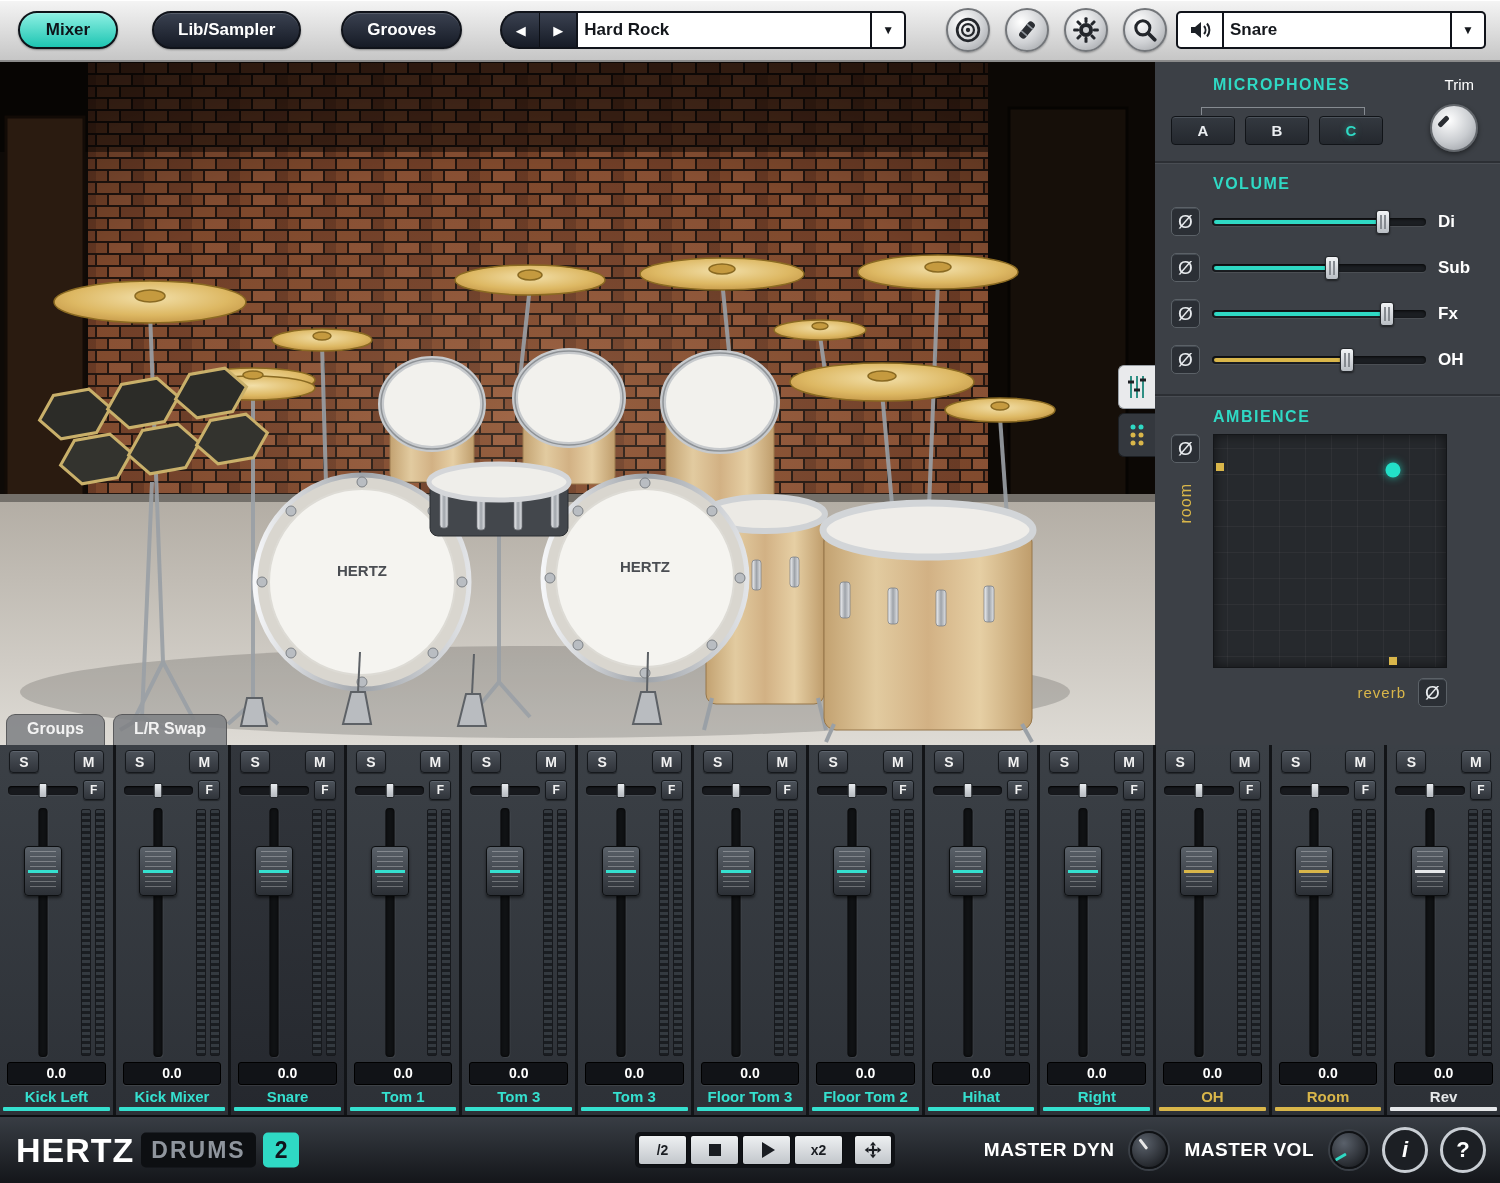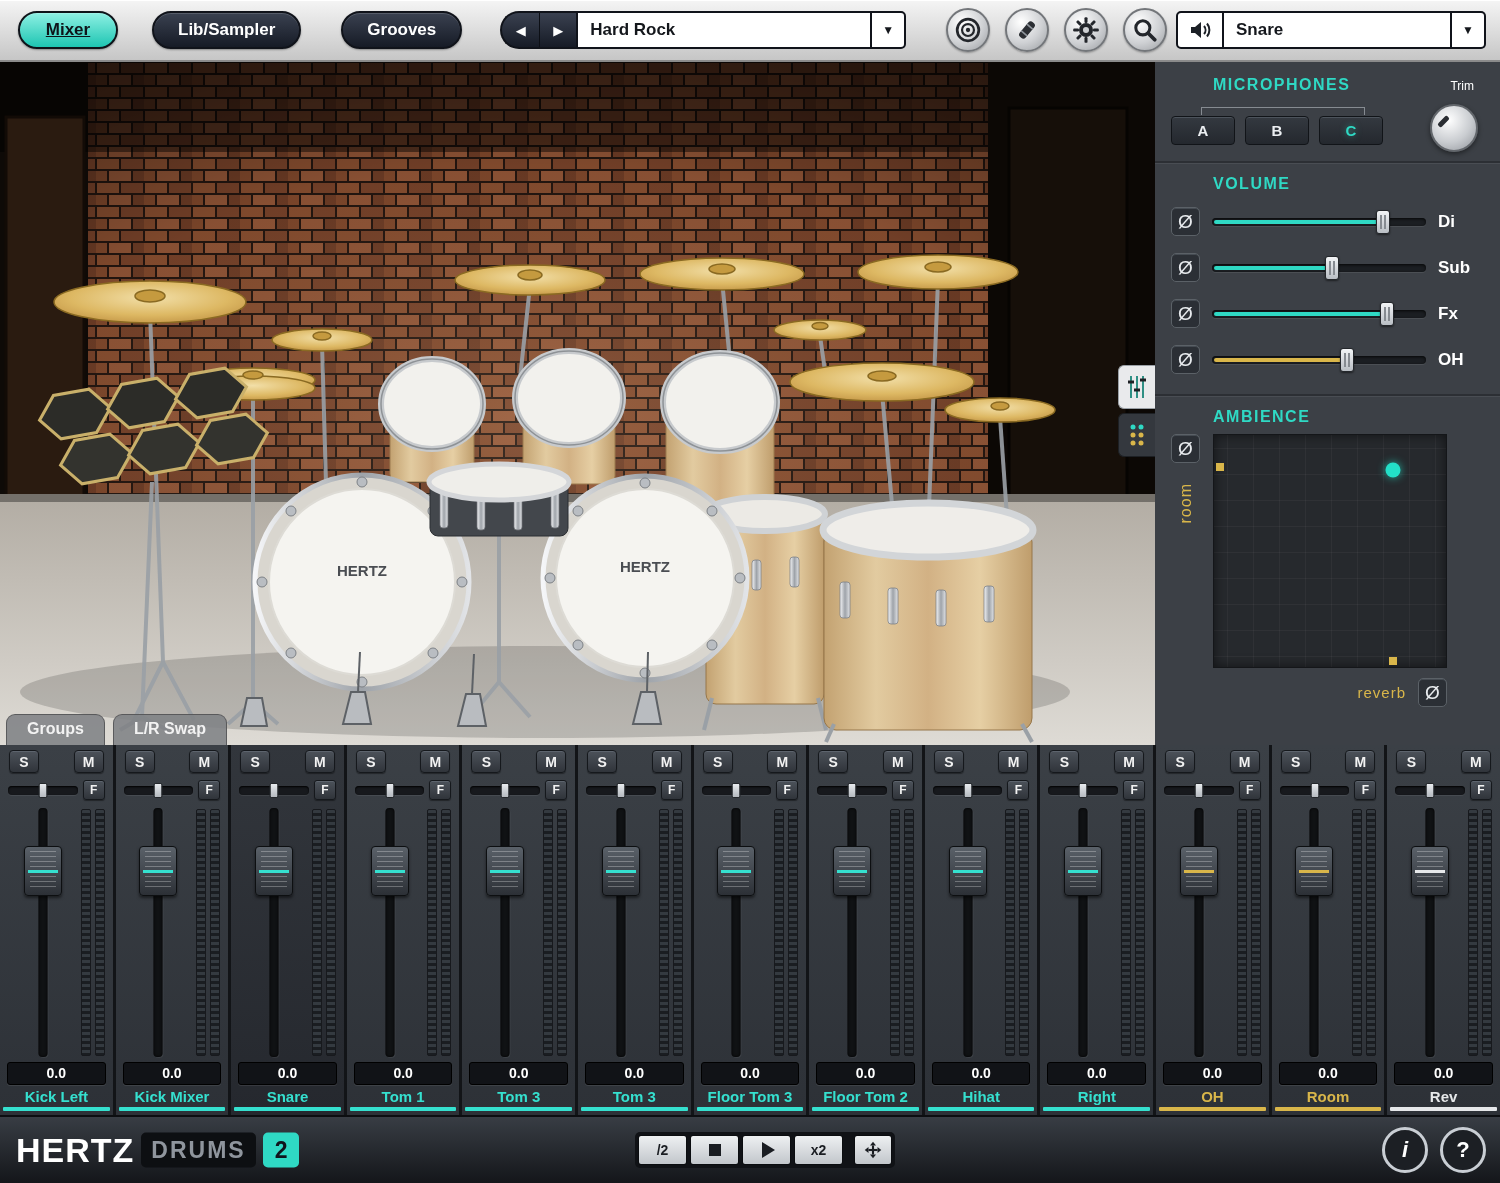--- a/index.html
+++ b/index.html
@@ -7,31 +7,31 @@
   button { background:none; border:none; cursor:pointer; font-family:inherit; }
 
   
   .toolbar { position:absolute; top:0; left:0; width:1500px; height:62px;
     background:linear-gradient(#f5f5f5,#c6c6c6); border-bottom:2px solid #8b8b8b;
     display:flex; align-items:center; z-index:6; box-shadow:inset 0 1px 0 #fff; }
   .pill { height:38px; padding:0 24px; border-radius:19px;
     background:linear-gradient(#3a4150,#161b26); border:2px solid #10131a;
     color:#fff; font-size:17px; font-weight:bold;
     box-shadow:0 1px 2px rgba(0,0,0,.35), inset 0 1px 0 rgba(255,255,255,.15); }
-  .pill.teal { background:linear-gradient(#8df0e3,#1ec5b2); color:#0e1319; border-color:#0e1319;text-decoration:underline; }
+  .pill.teal { background:linear-gradient(#8df0e3,#1ec5b2); color:#0e1319; border-color:#0e1319; }
   #btn-mixer { margin-left:18px; width:100px; padding:0; }
   #btn-lib { margin-left:34px; }
   #btn-grooves { margin-left:40px; }
   .preset-group { margin-left:38px; display:flex; align-items:center; }
   .nav-pill { display:flex; height:38px; border-radius:19px 0 0 19px; overflow:hidden;
     border:2px solid #10131a; border-right:none; background:linear-gradient(#3a4150,#161b26); }
   .nav-btn { width:37px; color:#fff; font-size:13px; display:flex; align-items:center; justify-content:center; }
   .nav-btn + .nav-btn { border-left:1px solid #0c0f15; }
   .dropdown { height:38px; background:#fff; border:2px solid #10131a; display:flex; align-items:center; }
-  .dd-text { padding:0 12px; font-size:17px; font-weight:bold; color:#14171c; flex:1; text-align:left; white-space:nowrap; }
+  .dd-text { padding:0 6px; font-size:17px; font-weight:bold; color:#14171c; flex:1; text-align:left; white-space:nowrap; }
   .dd-caret { width:34px; align-self:stretch; display:flex; align-items:center; justify-content:center;
     border-left:2px solid #10131a; font-size:12px; color:#14171c; }
   #preset-dd { width:330px; border-radius:0 5px 5px 0; }
   #icons { display:flex; gap:15px; margin-left:40px; }
   .icon-circle { width:44px; height:44px; border-radius:50%;
     background:radial-gradient(circle at 35% 30%, #ffffff, #cfd1d4 55%, #9a9da1);
     border:2px solid #73767a; display:flex; align-items:center; justify-content:center;
     box-shadow:0 1px 2px rgba(0,0,0,.3); }
   .output-group { margin-left:auto; margin-right:14px; display:flex; }
   .speaker-btn { width:48px; height:38px; background:#fff; border:2px solid #10131a;
@@ -48,21 +48,21 @@
   .mini-toolbar { position:absolute; right:0; top:303px; width:37px; display:flex; flex-direction:column; gap:4px; }
   .mini-btn { height:44px; border-radius:6px 0 0 6px; display:flex; align-items:center; justify-content:center; }
   .mini-btn.light { background:#e9eaec; border:1px solid #9aa0a6; border-right:none; }
   .mini-btn.dark { background:#34383e; border:1px solid #1d2024; border-right:none; }
 
   
   .right-panel { position:absolute; top:62px; left:1155px; width:345px; height:683px;
     background:#3c4046; padding:14px 16px; color:#fff; overflow:hidden; }
   .panel-head { display:flex; justify-content:space-between; align-items:baseline; }
   .panel-title { color:#2fd9c4; font-size:16px; font-weight:bold; letter-spacing:1.5px;margin-left:42px; }
-  .trim-label { font-size:12px; color:#fff; margin-right:10px; }
+  .trim-label { font-size:15px; color:#fff; margin-right:10px; }
   .mic-row { margin-top:22px; display:flex; gap:10px; position:relative; width:224px; }
   .mic-row::before { content:""; position:absolute; top:-9px; left:30px; right:30px; height:7px;
     border:1px solid #868b91; border-bottom:none; }
   .mic-btn { width:64px; height:29px; background:linear-gradient(#343940,#24282e);
     border:1px solid #111418; border-radius:4px; color:#eceff2; font-size:15px; font-weight:bold;
     box-shadow:inset 0 1px 0 #4c535b; }
   .mic-btn.active { color:#2fd9c4; text-shadow:0 0 6px rgba(47,217,196,.5); }
   .trim-knob { position:absolute; top:42px; right:22px; width:48px; height:48px; border-radius:50%;
     background:radial-gradient(circle at 38% 32%, #ffffff, #c9ccd0 55%, #8f9399);
     border:2px solid #63676c; box-shadow:0 2px 5px rgba(0,0,0,.45); }
@@ -902,18 +902,24 @@
             <path d="M12 23l-4-5h8z"></path>
             <path d="M1 12l5-4v8z"></path>
             <path d="M23 12l-5 4v-8z"></path>
             <rect x="10.6" y="6" width="2.8" height="12"></rect>
             <rect x="6" y="10.6" width="12" height="2.8"></rect>
           </g>
         </svg>
     </button>
   </div>
 
+  <div class="master">
+    <span class="master-label">MASTER DYN</span>
+    <div class="knob dyn"></div>
+    <span class="master-label">MASTER VOL</span>
+    <div class="knob vol"></div>
+  </div>
 
   <div class="help-circles">
     <button class="circle-btn info">i</button>
     <button class="circle-btn">?</button>
   </div>
 </footer>
 
 </body></html>

